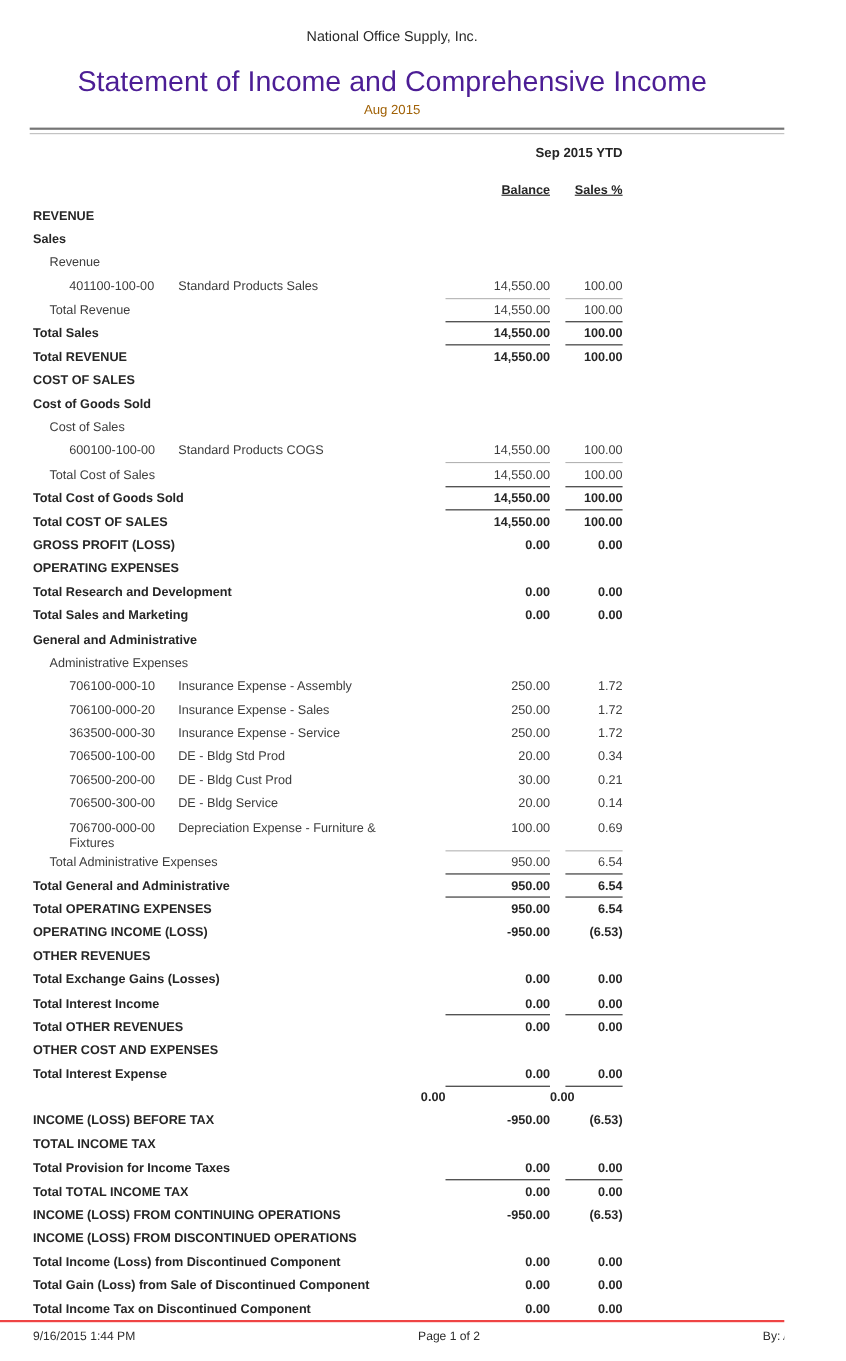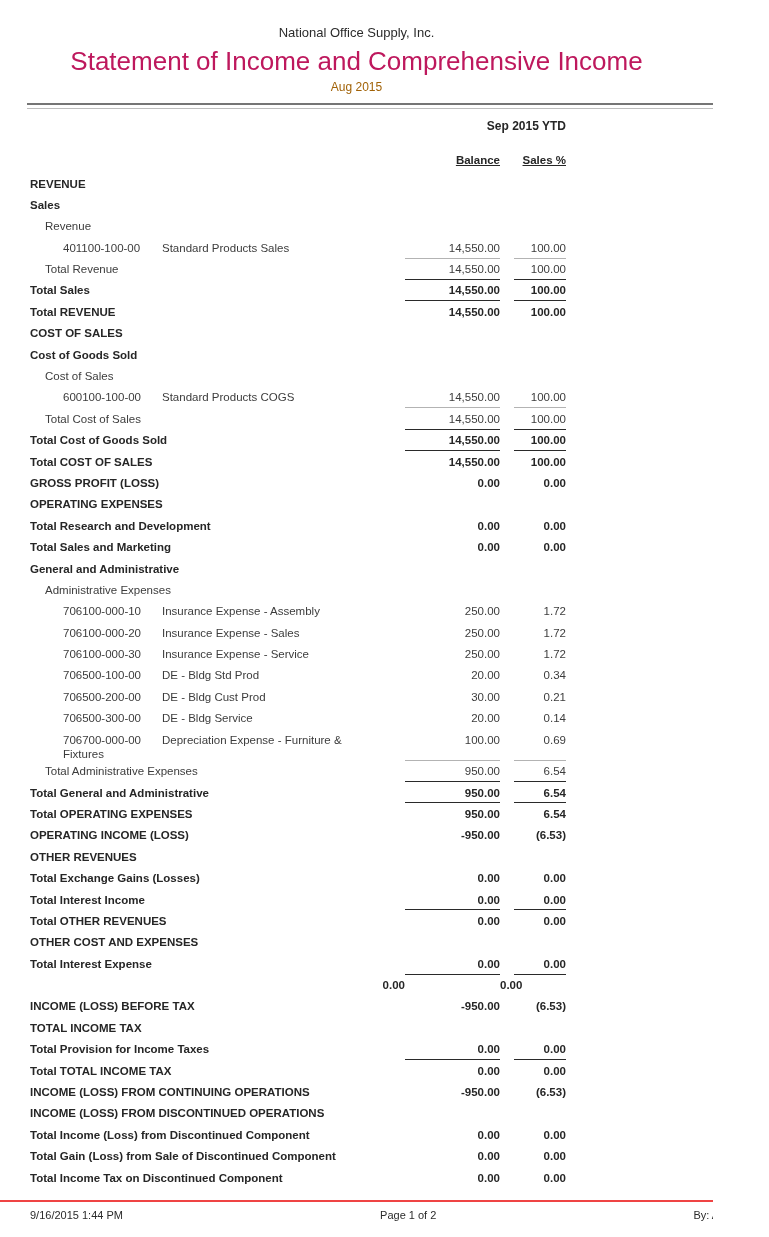--- a/index.html
+++ b/index.html
@@ -18,26 +18,26 @@
 
   
   .company {
     margin-top: 25px;
     text-align: center;
     font-size: 13px;
     line-height: 15px;
     color: #2b2b2b;
   }
   .title {
-    margin-top: 6px;
+    margin-top: 19px;
     text-align: center;
     font-size: 26px;
     line-height: 30px;
     font-weight: 400;
-    color: #be185d;
+    color: #4c1d95;
   }
   .period {
     margin-top: 4px;
     text-align: center;
     font-size: 12px;
     line-height: 14px;
     color: #a16207;
   }
   .toprule {
     margin: 9px 0 0 27px;
@@ -331,21 +331,21 @@
       <div class="c-label">
         <span class="account">706100-000-20</span><span class="label">Insurance Expense - Sales</span>
         
       </div>
       <div class="c-bal">250.00</div>
       <div class="c-sp"></div>
       <div class="c-sales">1.72</div>
     </div>
       <div class="grid row s-detail">
       <div class="c-label">
-        <span class="account">706100-000-30</span><span class="label">Insurance Expense - Service</span>
+        <span class="account">363500-000-30</span><span class="label">Insurance Expense - Service</span>
         
       </div>
       <div class="c-bal">250.00</div>
       <div class="c-sp"></div>
       <div class="c-sales">1.72</div>
     </div>
       <div class="grid row s-detail">
       <div class="c-label">
         <span class="account">706500-100-00</span><span class="label">DE - Bldg Std Prod</span>
         

